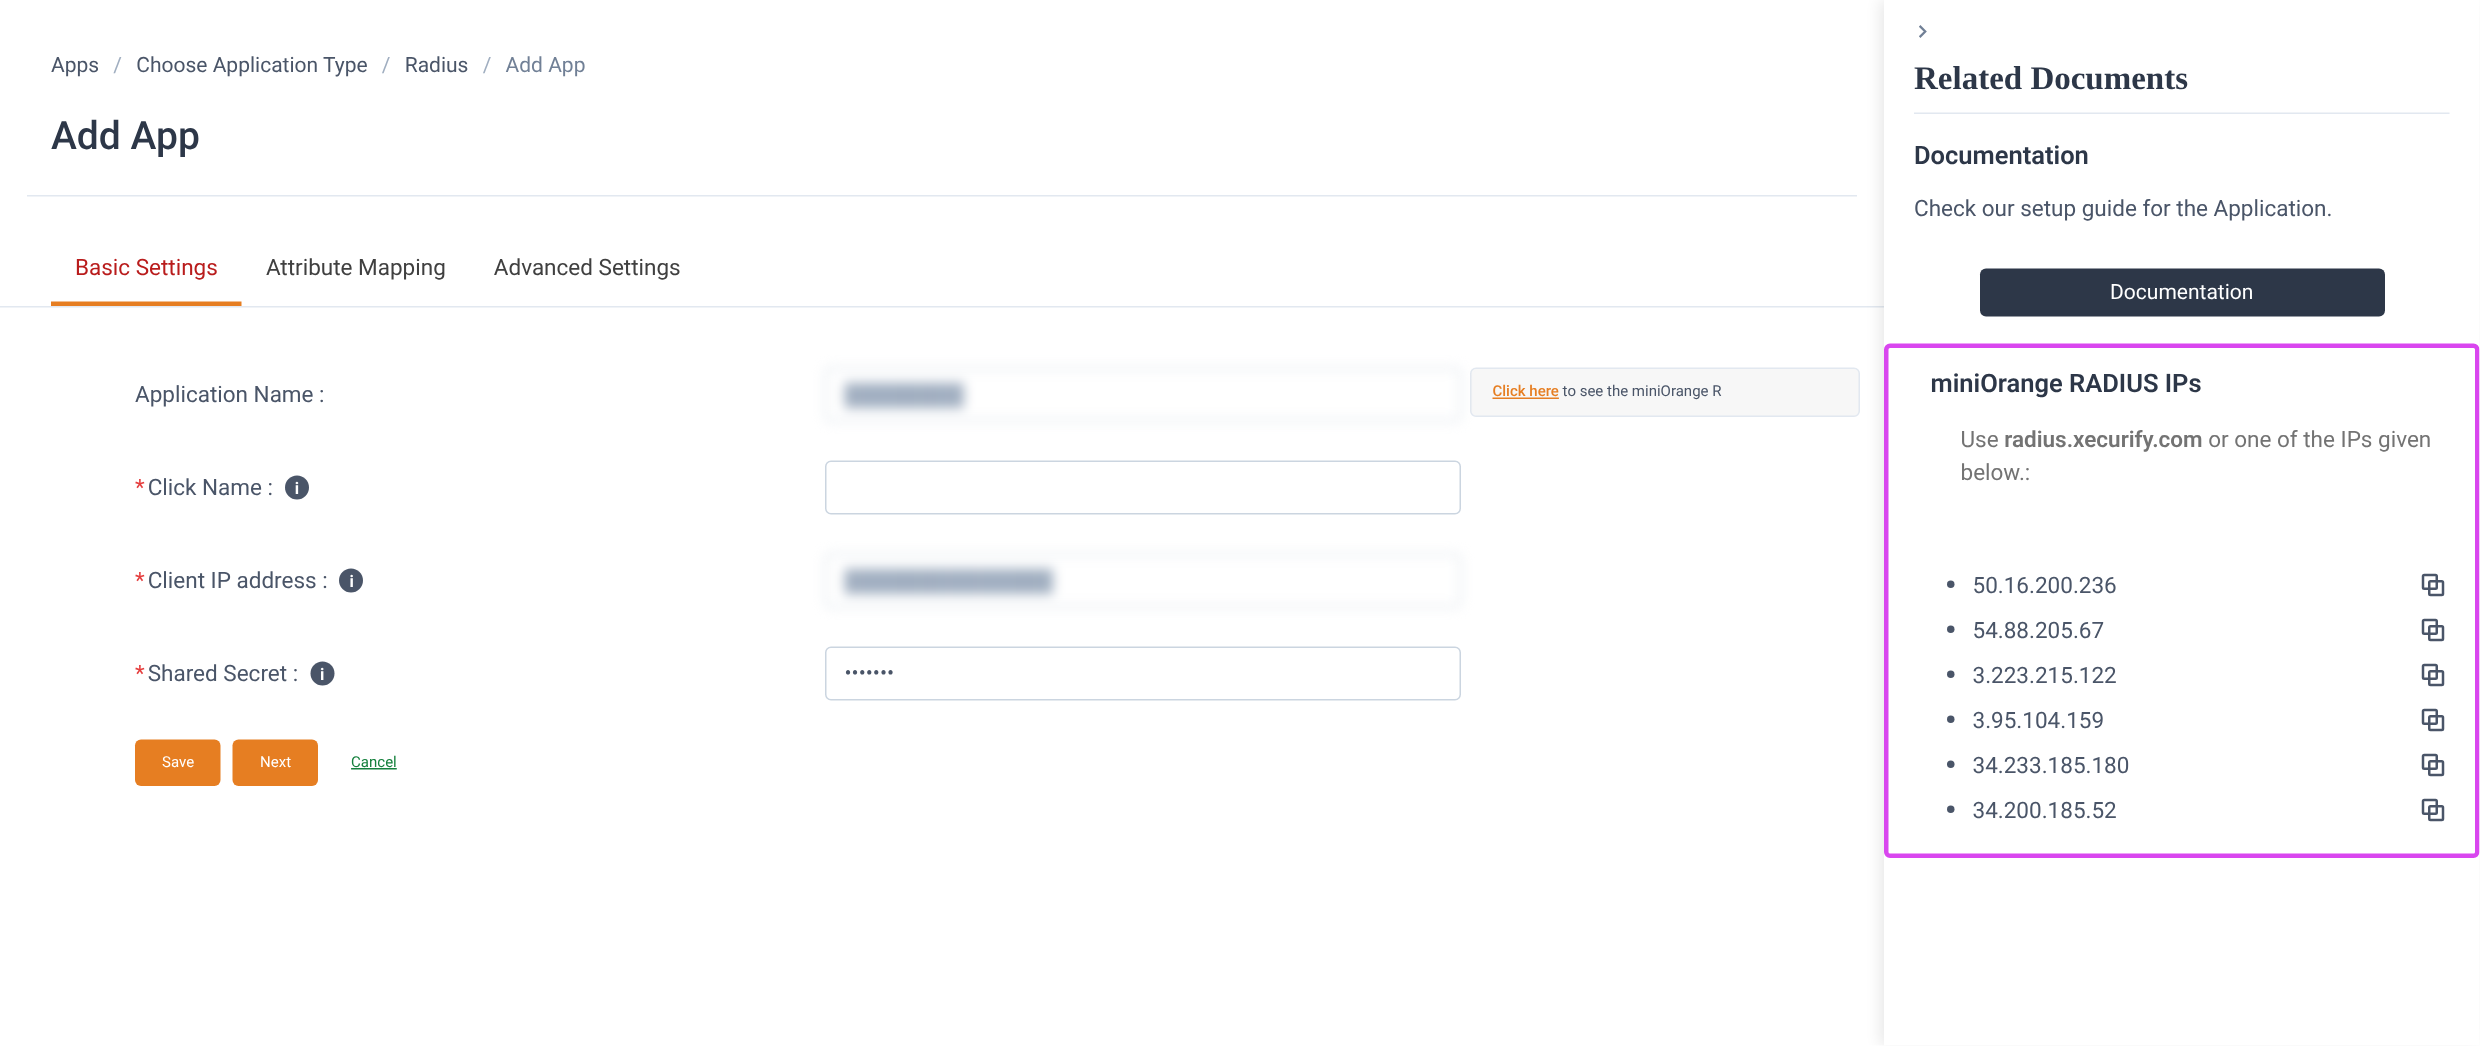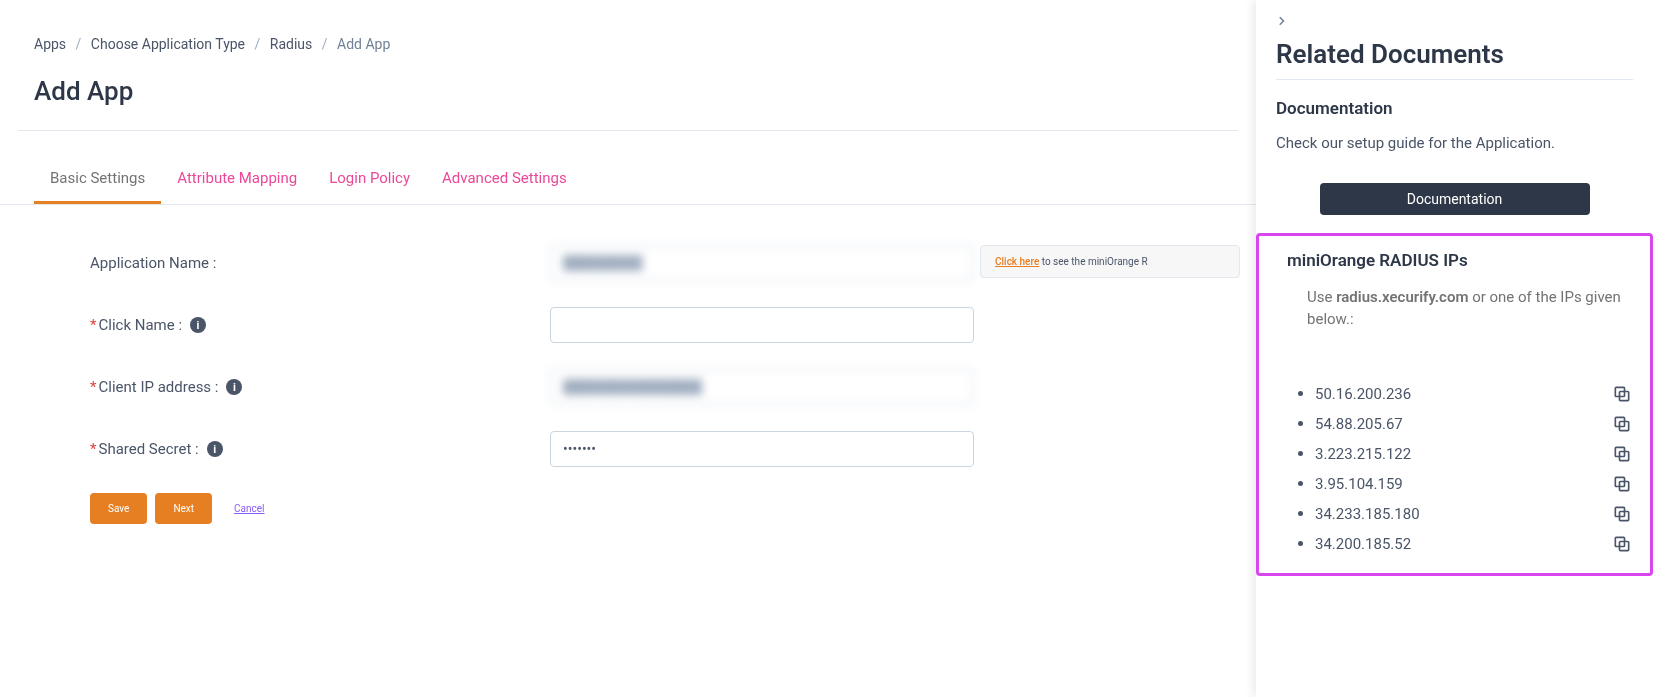--- a/index.html
+++ b/index.html
@@ -50,26 +50,26 @@
     }
     .tabs {
       display: flex;
       padding: 0 34px;
       border-bottom: 1px solid #e2e8f0;
       margin-top: 24px;
     }
     .tab {
       padding: 14px 16px;
       font-size: 15px;
-      color: #ec4899;
+      color: #404040;
       cursor: pointer;
       border-bottom: 3px solid transparent;
     }
     .tab.active {
-      color: #737373;
+      color: #b91c1c;
       border-bottom-color: #e67e22;
     }
     .form-area {
       padding: 40px 90px;
       position: relative;
     }
     .form-row {
       display: flex;
       align-items: center;
       margin-bottom: 26px;
@@ -142,43 +142,44 @@
       font-size: 10px;
       cursor: pointer;
       border: none;
     }
     .btn-primary {
       background: #e67e22;
       color: #fff;
     }
     .btn-link {
       background: transparent;
-      color: #8b5cf6;
+      color: #15803d;
       text-decoration: underline;
       padding: 10px 14px;
     }
     .side-panel {
       width: 397px;
       background: #fff;
       box-shadow: -2px 0 10px rgba(0,0,0,0.1);
       padding: 12px 20px;
       display: flex;
       flex-direction: column;
     }
     .panel-toggle {
       font-size: 16px;
       color: #718096;
       cursor: pointer;
       margin-bottom: 8px;
     }
     .panel-title {
-      font-size: 26px;
+      font-size: 22px;
       font-weight: 600;
       color: #2d3748;
       margin-bottom: 10px;
+      font-family: Liberation Serif, serif;
     }
     .panel-divider {
       border: none;
       border-top: 1px solid #e2e8f0;
       margin-bottom: 18px;
     }
     .doc-heading {
       font-size: 17px;
       font-weight: 600;
       color: #2d3748;
@@ -268,21 +269,20 @@
     <span class="sep">/</span>
     <span class="current">Add App</span>
   </nav>
 
   <h1 class="page-title">Add App</h1>
   <hr class="divider">
 
   <div class="tabs">
     <div class="tab active">Basic Settings</div>
     <div class="tab">Attribute Mapping</div>
-    <div class="tab">Login Policy</div>
     <div class="tab">Advanced Settings</div>
   </div>
 
   <div class="form-area">
     <div class="click-here-box">
       <a href="#" class="click-here-link">Click here</a><span> to see the miniOrange R</span>
     </div>
 
     <div class="form-row">
       <label class="form-label">

